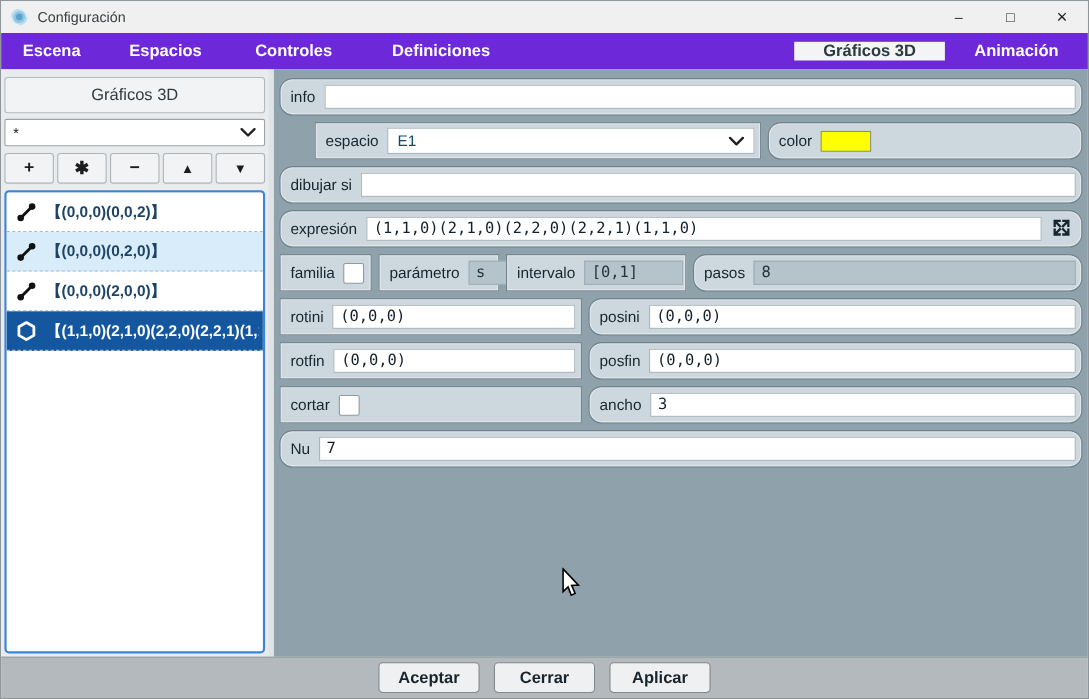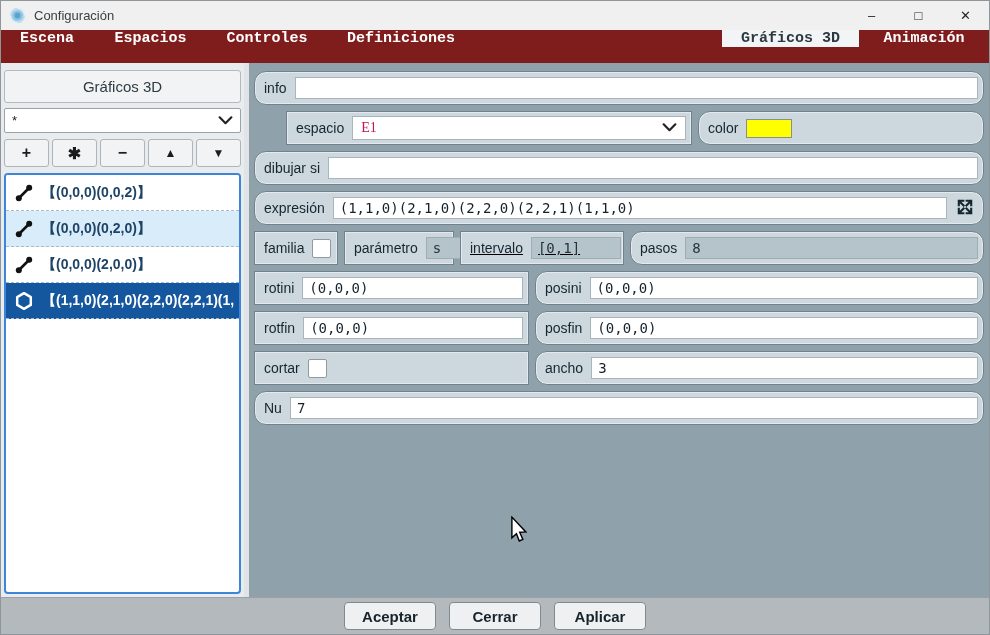--- a/index.html
+++ b/index.html
@@ -10,21 +10,21 @@
     border:1px solid #8f969b; background:#eceef0;
     display:flex; flex-direction:column; overflow:hidden;
   }
   
   .titlebar { height:29px; background:#f0f0f0; display:flex; align-items:center; padding-left:8px; flex:none; }
   .app-icon { width:17px; height:17px; margin-right:8px; display:flex; }
   .title { font-size:13px; color:#3c4043; flex:1; }
   .win-controls { display:flex; height:100%; }
   .win-btn { width:47px; height:100%; display:flex; align-items:center; justify-content:center; font-size:13px; color:#1f1f1f; cursor:default; }
   
-  .tabbar { height:33px; background:#7f1d1d; display:flex; align-items:flex-start; flex:none;font-family:Liberation Mono, monospace; }
+  .tabbar { height:33px; background:#6d28d9; display:flex; align-items:center; flex:none; }
   .tab { display:flex; align-items:center; justify-content:center; color:#fff; font-weight:bold; font-size:15px; cursor:default; }
   .tab.active { background:#f2f4f5; color:#2c3940; }
   .tab-spacer { flex:1; }
   
   .main { flex:1; display:flex; min-height:0; }
   .sidebar { width:243px; flex:none; background:#e9ecee; padding:7px 3px 3px 3px; display:flex; flex-direction:column; }
   .sb-header { height:33px; flex:none; background:#f1f3f4; border:1px solid #b3b9bd; border-radius:3px;
     display:flex; align-items:center; justify-content:center; font-size:15px; color:#2e3b42; margin-bottom:5px; }
   .sb-select { height:25px; flex:none; background:#fff; border:1px solid #99a3aa; border-radius:2px;
     display:flex; align-items:center; padding:0 7px; font-size:13px; color:#222; margin-bottom:6px; }
@@ -49,28 +49,28 @@
     height:34px; display:flex; align-items:center; padding:0 5px 0 9px; }
   .group.grow { flex:1; min-width:0;border-radius:12px; }
   .glabel { font-size:14px; color:#17262e; margin-right:8px; white-space:nowrap; }
   .ginput { flex:1; min-width:0; height:22px; border:1px solid #a9b5bc; background:#fff;
     font-family:"DejaVu Sans Mono", monospace; font-size:14px; color:#14212b; padding:0 6px; }
   .ginput.disabled { background:#b5c3cb; border-color:#9fadb5; color:#25343d; }
   .checkbox { appearance:none; -webkit-appearance:none; width:19px; height:19px; background:#fff;
     border:1px solid #8f9aa1; border-radius:2px; margin:0; flex:none; }
   .swatch { width:46px; height:19px; border:1px solid #878f94; flex:none; }
   .gselect { flex:1; min-width:0; height:24px; background:#fff; border:1px solid #a9b5bc;
-    display:flex; align-items:center; padding:0 8px; font-family:Liberation Serif, serif; font-size:14px; color:#be185d; }
+    display:flex; align-items:center; padding:0 8px; font-family:Liberation Sans, sans-serif; font-size:14px; color:#0c4a6e; }
   .gselect .val { flex:1; }
   .expand-btn { width:26px; height:26px; margin-left:5px; flex:none; display:flex; align-items:center; justify-content:center; background:transparent; border:none; padding:0; }
   .w-espacio { width:406px; flex:none;margin-left:32px; }
   .w-half { width:275px; flex:none; }
   .w-familia { width:84px; flex:none; }
   .w-parametro { width:110px; flex:none; }
-  .w-intervalo { width:164px; flex:none;text-decoration:underline; }
+  .w-intervalo { width:164px; flex:none; }
   .iw-param { width:36px; flex:none; }
   .iw-interv { width:90px; flex:none; }
   
   .footer { height:37px; flex:none; background:#b3b9bd; border-top:1px solid #9aa0a4;
     display:flex; align-items:center; justify-content:center; gap:13px; }
   .fbtn { min-width:92px; height:28px; background:#eef0f2; border:1px solid #82898d; border-radius:4px;
     font-size:15px; font-weight:bold; color:#17242c; font-family:inherit; padding:0 14px; }
   .cursor { position:absolute; left:509px; top:515px; pointer-events:none; z-index:10; }
 </style>
 </head>

